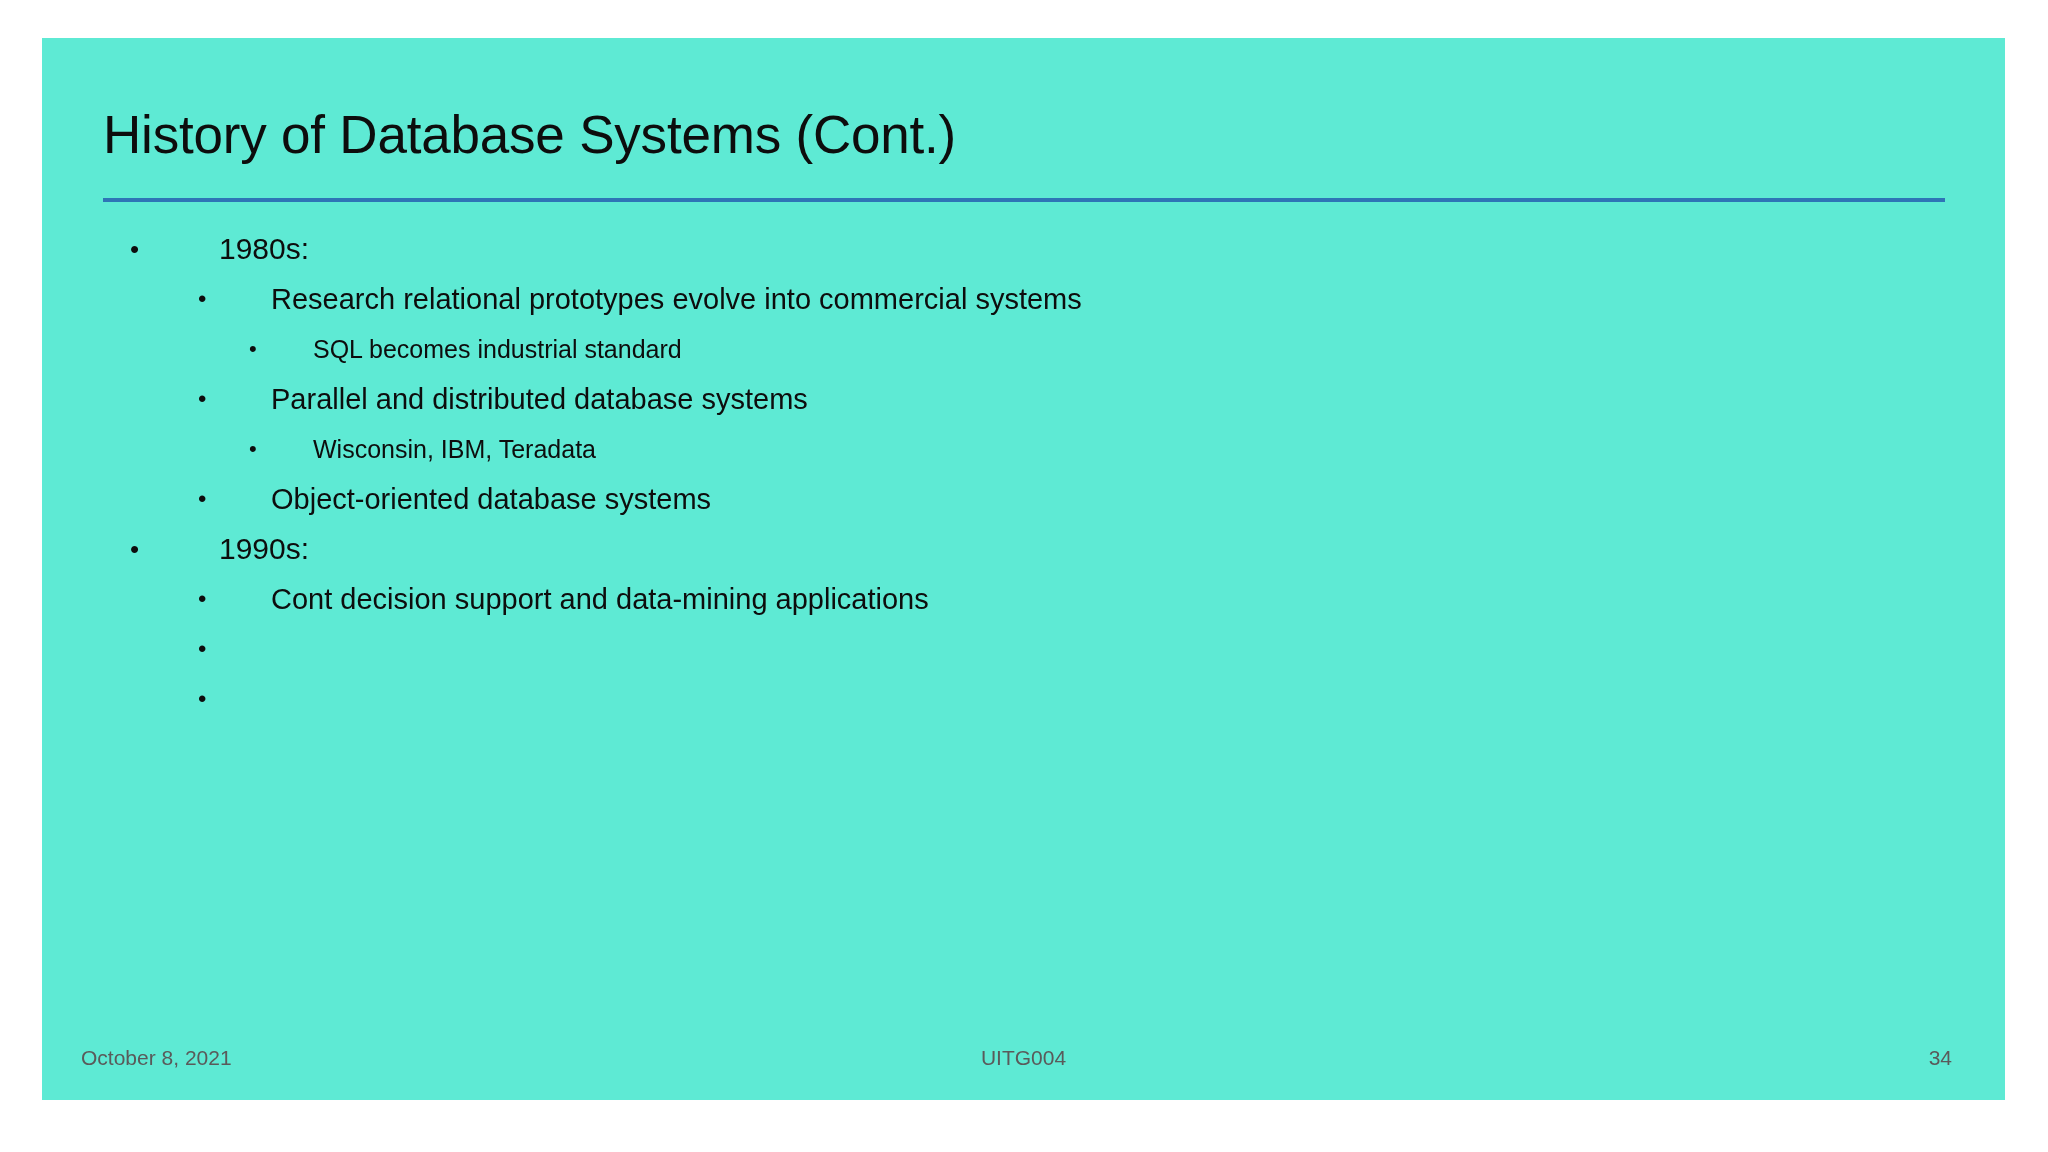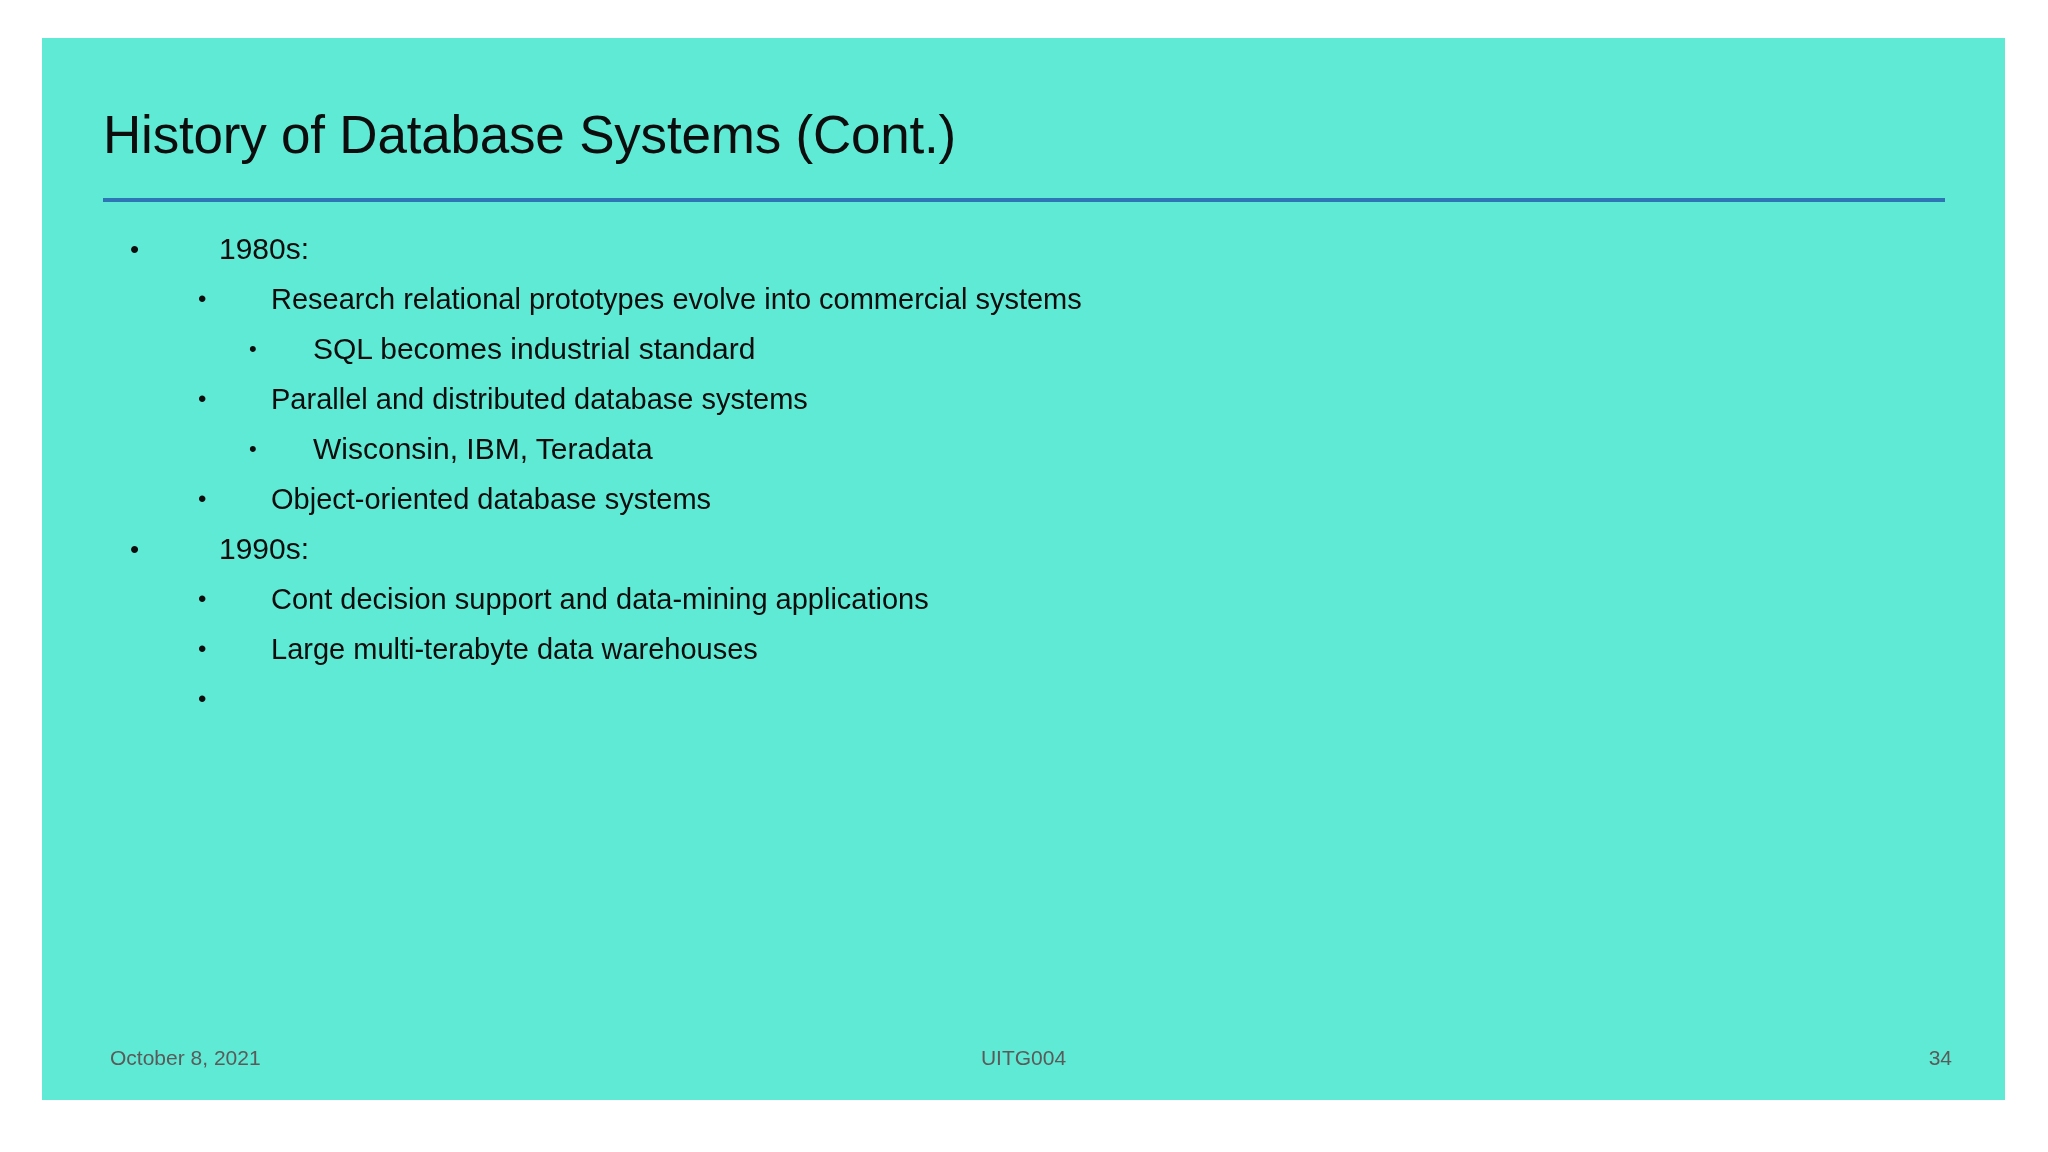--- a/index.html
+++ b/index.html
@@ -84,39 +84,39 @@
   .lvl1 .bullet-text { left: 141px; font-size: 30px; }
 
   
   .lvl2 { height: 50px; }
   .lvl2 .bullet-mark { left: 156px; font-size: 24px; }
   .lvl2 .bullet-text { left: 193px; font-size: 29px; }
 
   
   .lvl3 { height: 50px; }
   .lvl3 .bullet-mark { left: 207px; font-size: 22px; }
-  .lvl3 .bullet-text { left: 235px; font-size: 30px; }
+  .lvl3 .bullet-text { left: 235px; font-size: 25px; }
 
   
   #footer {
     position: absolute;
     left: 0;
     bottom: 0;
     width: 1963px;
     height: 62px;
   }
   .footer-cell {
     position: absolute;
     top: 0;
     font-size: 21px;
     line-height: 40px;
     color: #5a5a5a;
     font-weight: 400;
   }
-  #footer-date  { left: 68px; text-align: right; }
+  #footer-date  { left: 39px; text-align: right; }
   #footer-code  { left: 0; width: 1963px; text-align: center; }
   #footer-page  { right: 53px; }
 </style>
 </head>
 <body>
 
 <div id="slide">
 
   <div id="title-block">
     <div id="page-title">History of Database Systems (Cont.)</div>
@@ -152,21 +152,20 @@
       <div class="bullet-row lvl1">
         <span class="bullet-mark">•</span>
         <span class="bullet-text">1990s:</span>
       </div>
       <div class="bullet-row lvl2">
         <span class="bullet-mark">•</span>
         <span class="bullet-text">Cont decision support and data-mining applications</span>
       </div>
       <div class="bullet-row lvl2">
         <span class="bullet-mark">•</span>
-        <span class="bullet-text">Large multi-terabyte data warehouses</span>
       </div>
       <div class="bullet-row lvl2">
         <span class="bullet-mark">•</span>
       </div>
     </div>
 
   <div id="footer">
     <div class="footer-cell" id="footer-date">October 8, 2021</div>
     <div class="footer-cell" id="footer-code">UITG004</div>
     <div class="footer-cell" id="footer-page">34</div>

